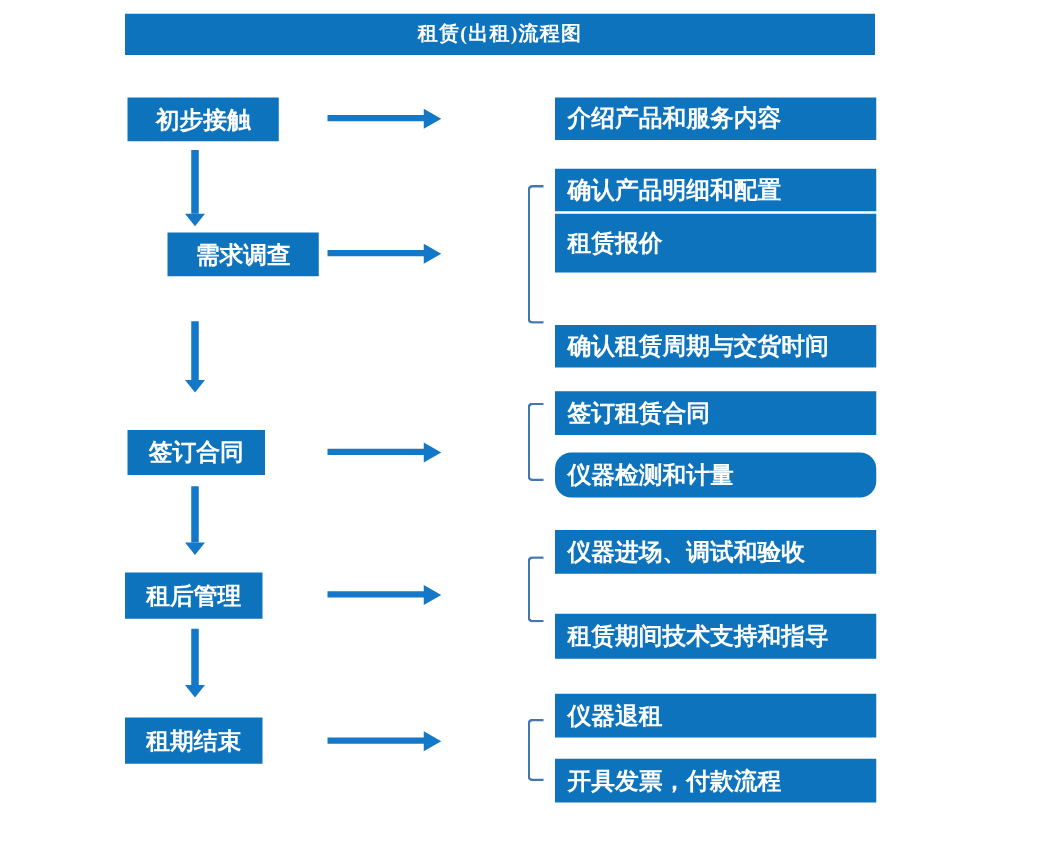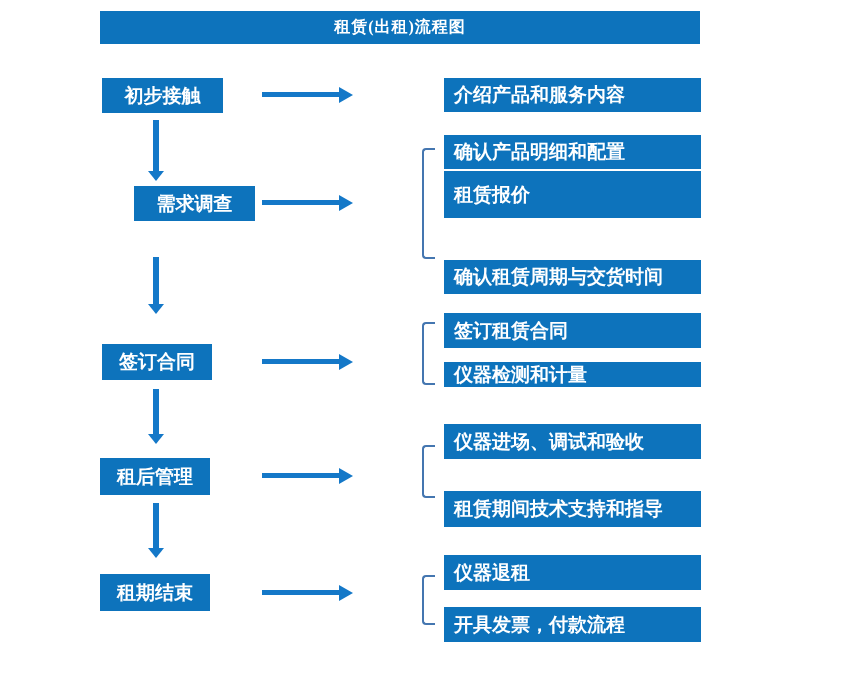--- a/index.html
+++ b/index.html
@@ -80,21 +80,21 @@
   <div class="stage" style="left:102px; top:186px; width:121px; height:35px;margin-left:32px;">需求调查</div>
   <div class="stage" style="left:102px; top:344px; width:110px; height:36px;">签订合同</div>
   <div class="stage" style="left:100px; top:458px; width:110px; height:37px;">租后管理</div>
   <div class="stage" style="left:100px; top:574px; width:110px; height:37px;">租期结束</div>
 
   <div class="detail" style="top:78px;  height:34px;">介绍产品和服务内容</div>
   <div class="detail" style="top:135px; height:34px;">确认产品明细和配置</div>
   <div class="detail" style="top:171px; height:47px;">租赁报价</div>
   <div class="detail" style="top:245px; height:34px;margin-top:15px;">确认租赁周期与交货时间</div>
   <div class="detail" style="top:313px; height:35px;">签订租赁合同</div>
-  <div class="detail" style="top:362px; height:25px;">仪器检测和计量</div>
+  <div class="detail" style="top:362px; height:36px;border-radius:13px;">仪器检测和计量</div>
   <div class="detail" style="top:424px; height:35px;">仪器进场、调试和验收</div>
   <div class="detail" style="top:491px; height:36px;">租赁期间技术支持和指导</div>
   <div class="detail" style="top:555px; height:35px;">仪器退租</div>
   <div class="detail" style="top:607px; height:35px;">开具发票，付款流程</div>
 
   <div class="harrow" style="left:262px; top:87px;">
       <div class="stem"></div>
       <div class="head"></div>
     </div>
   <div class="harrow" style="left:262px; top:195px;">

